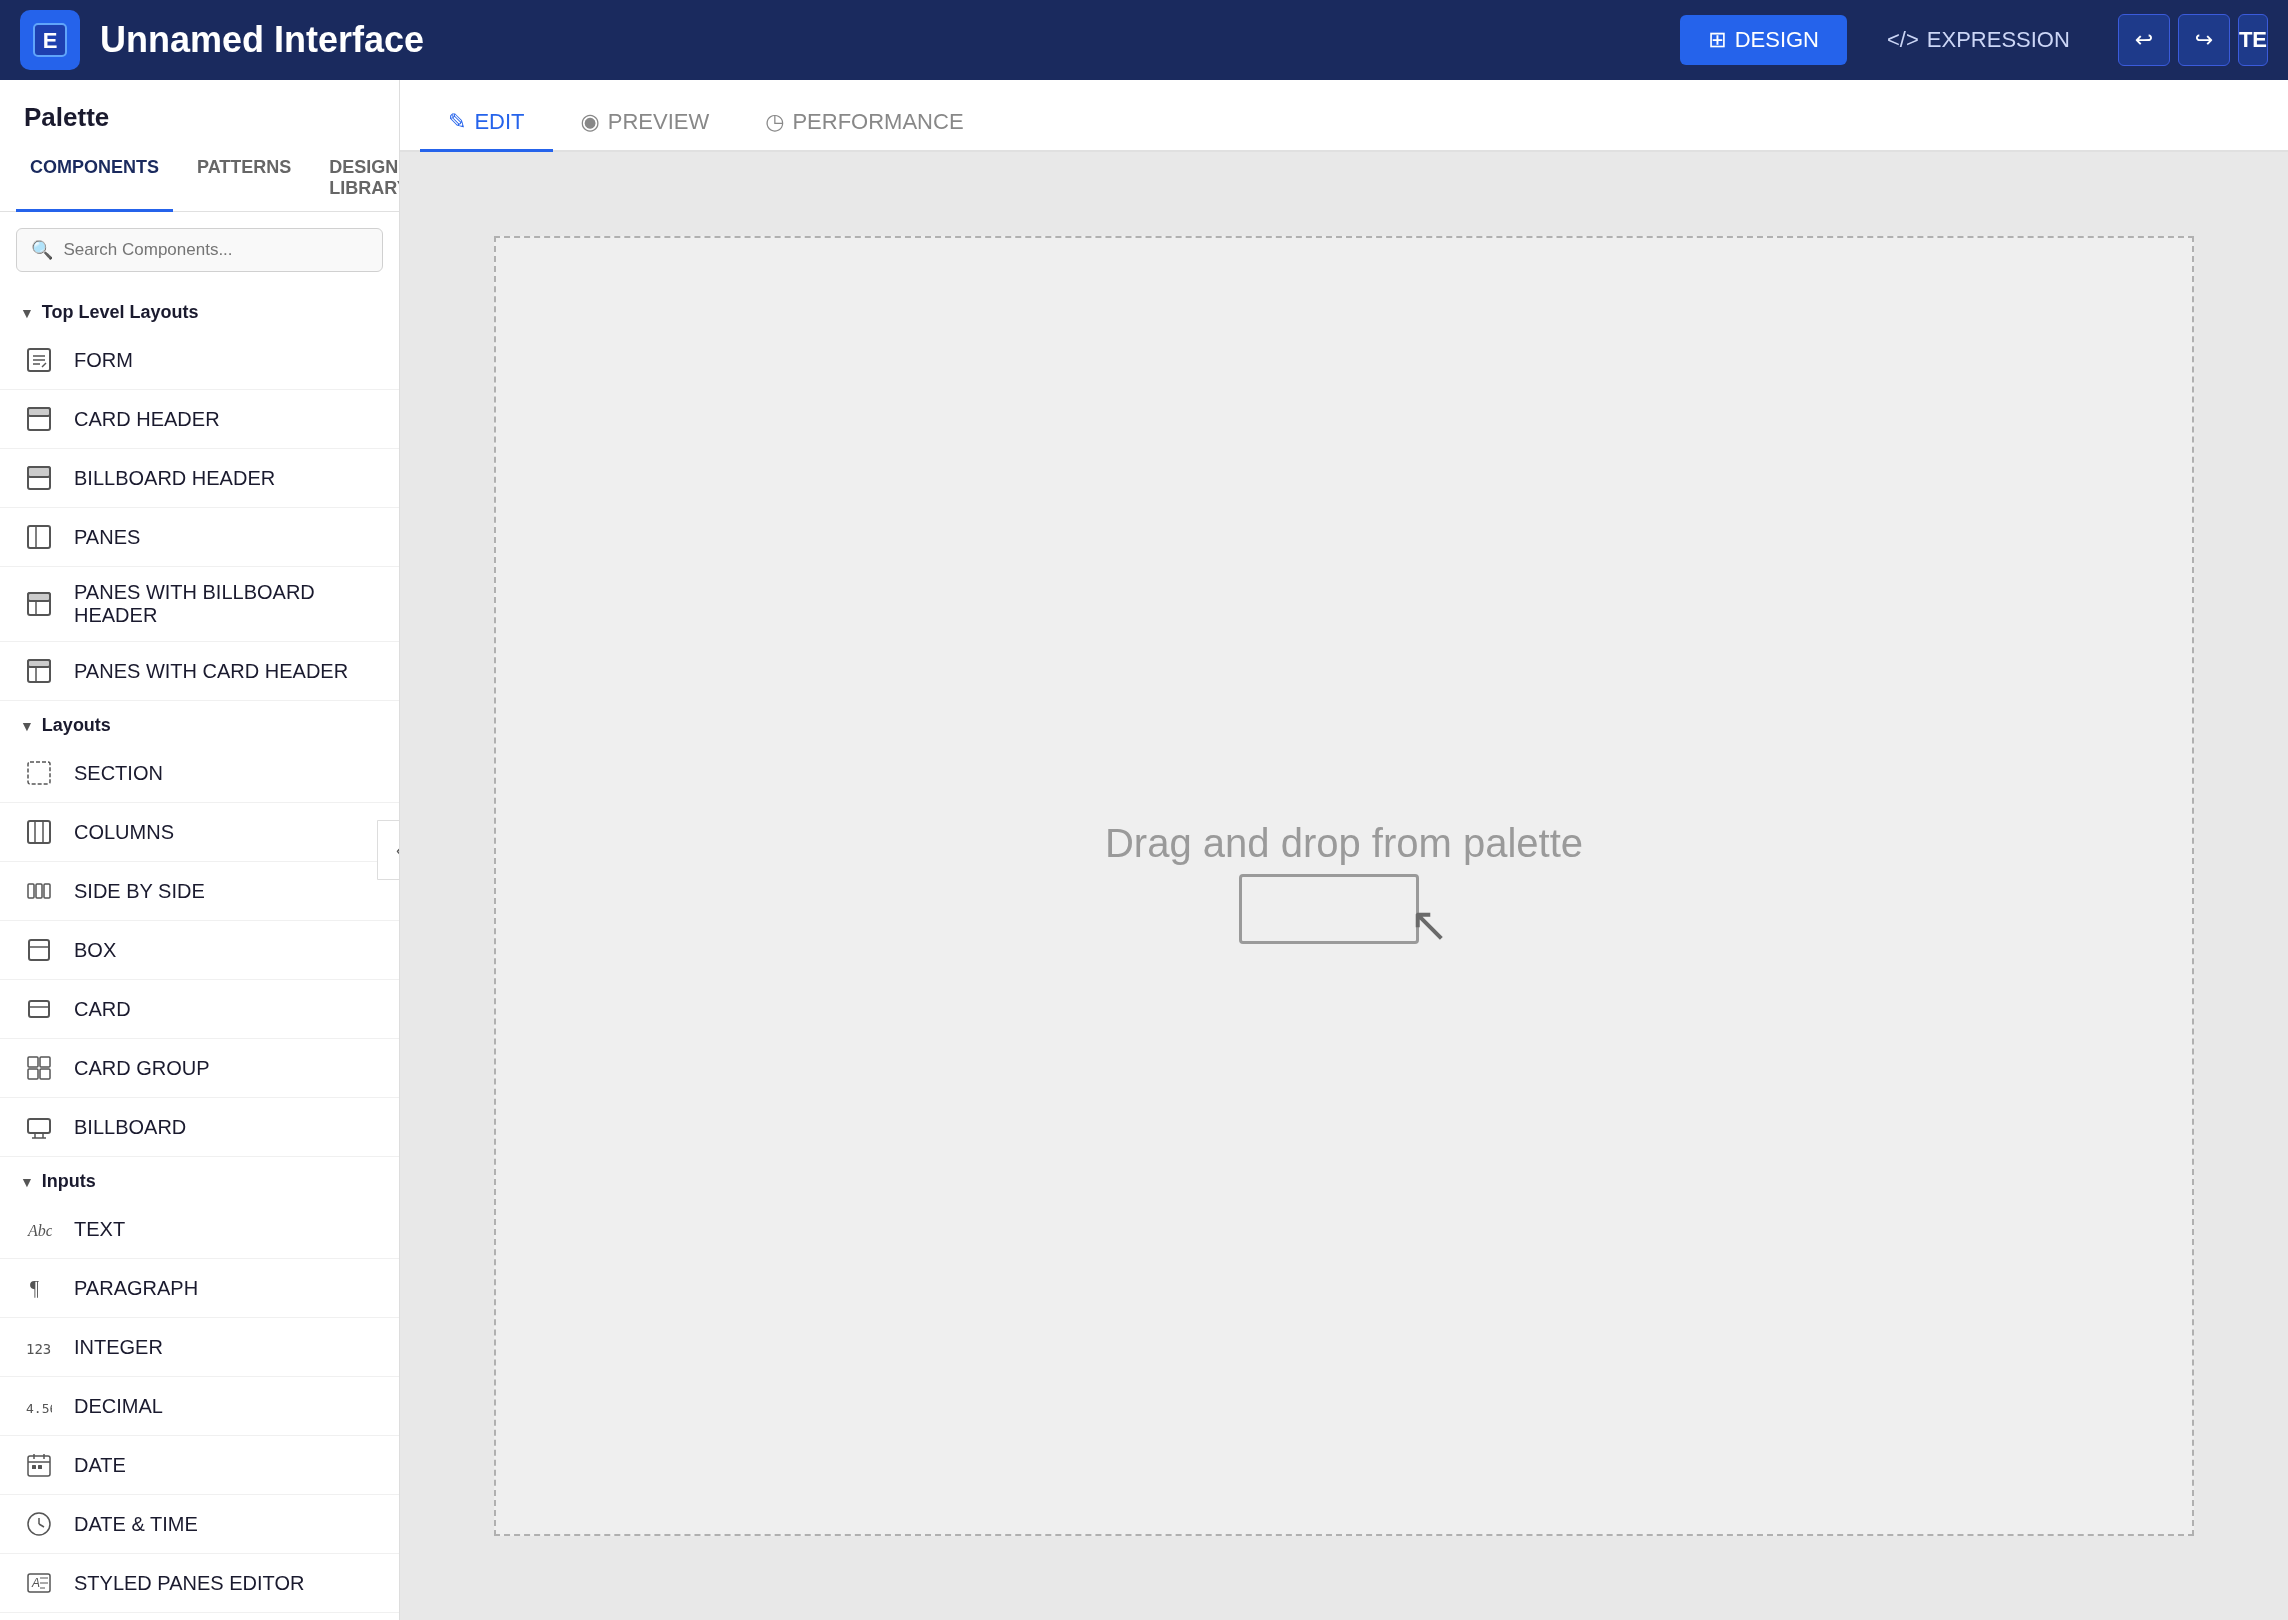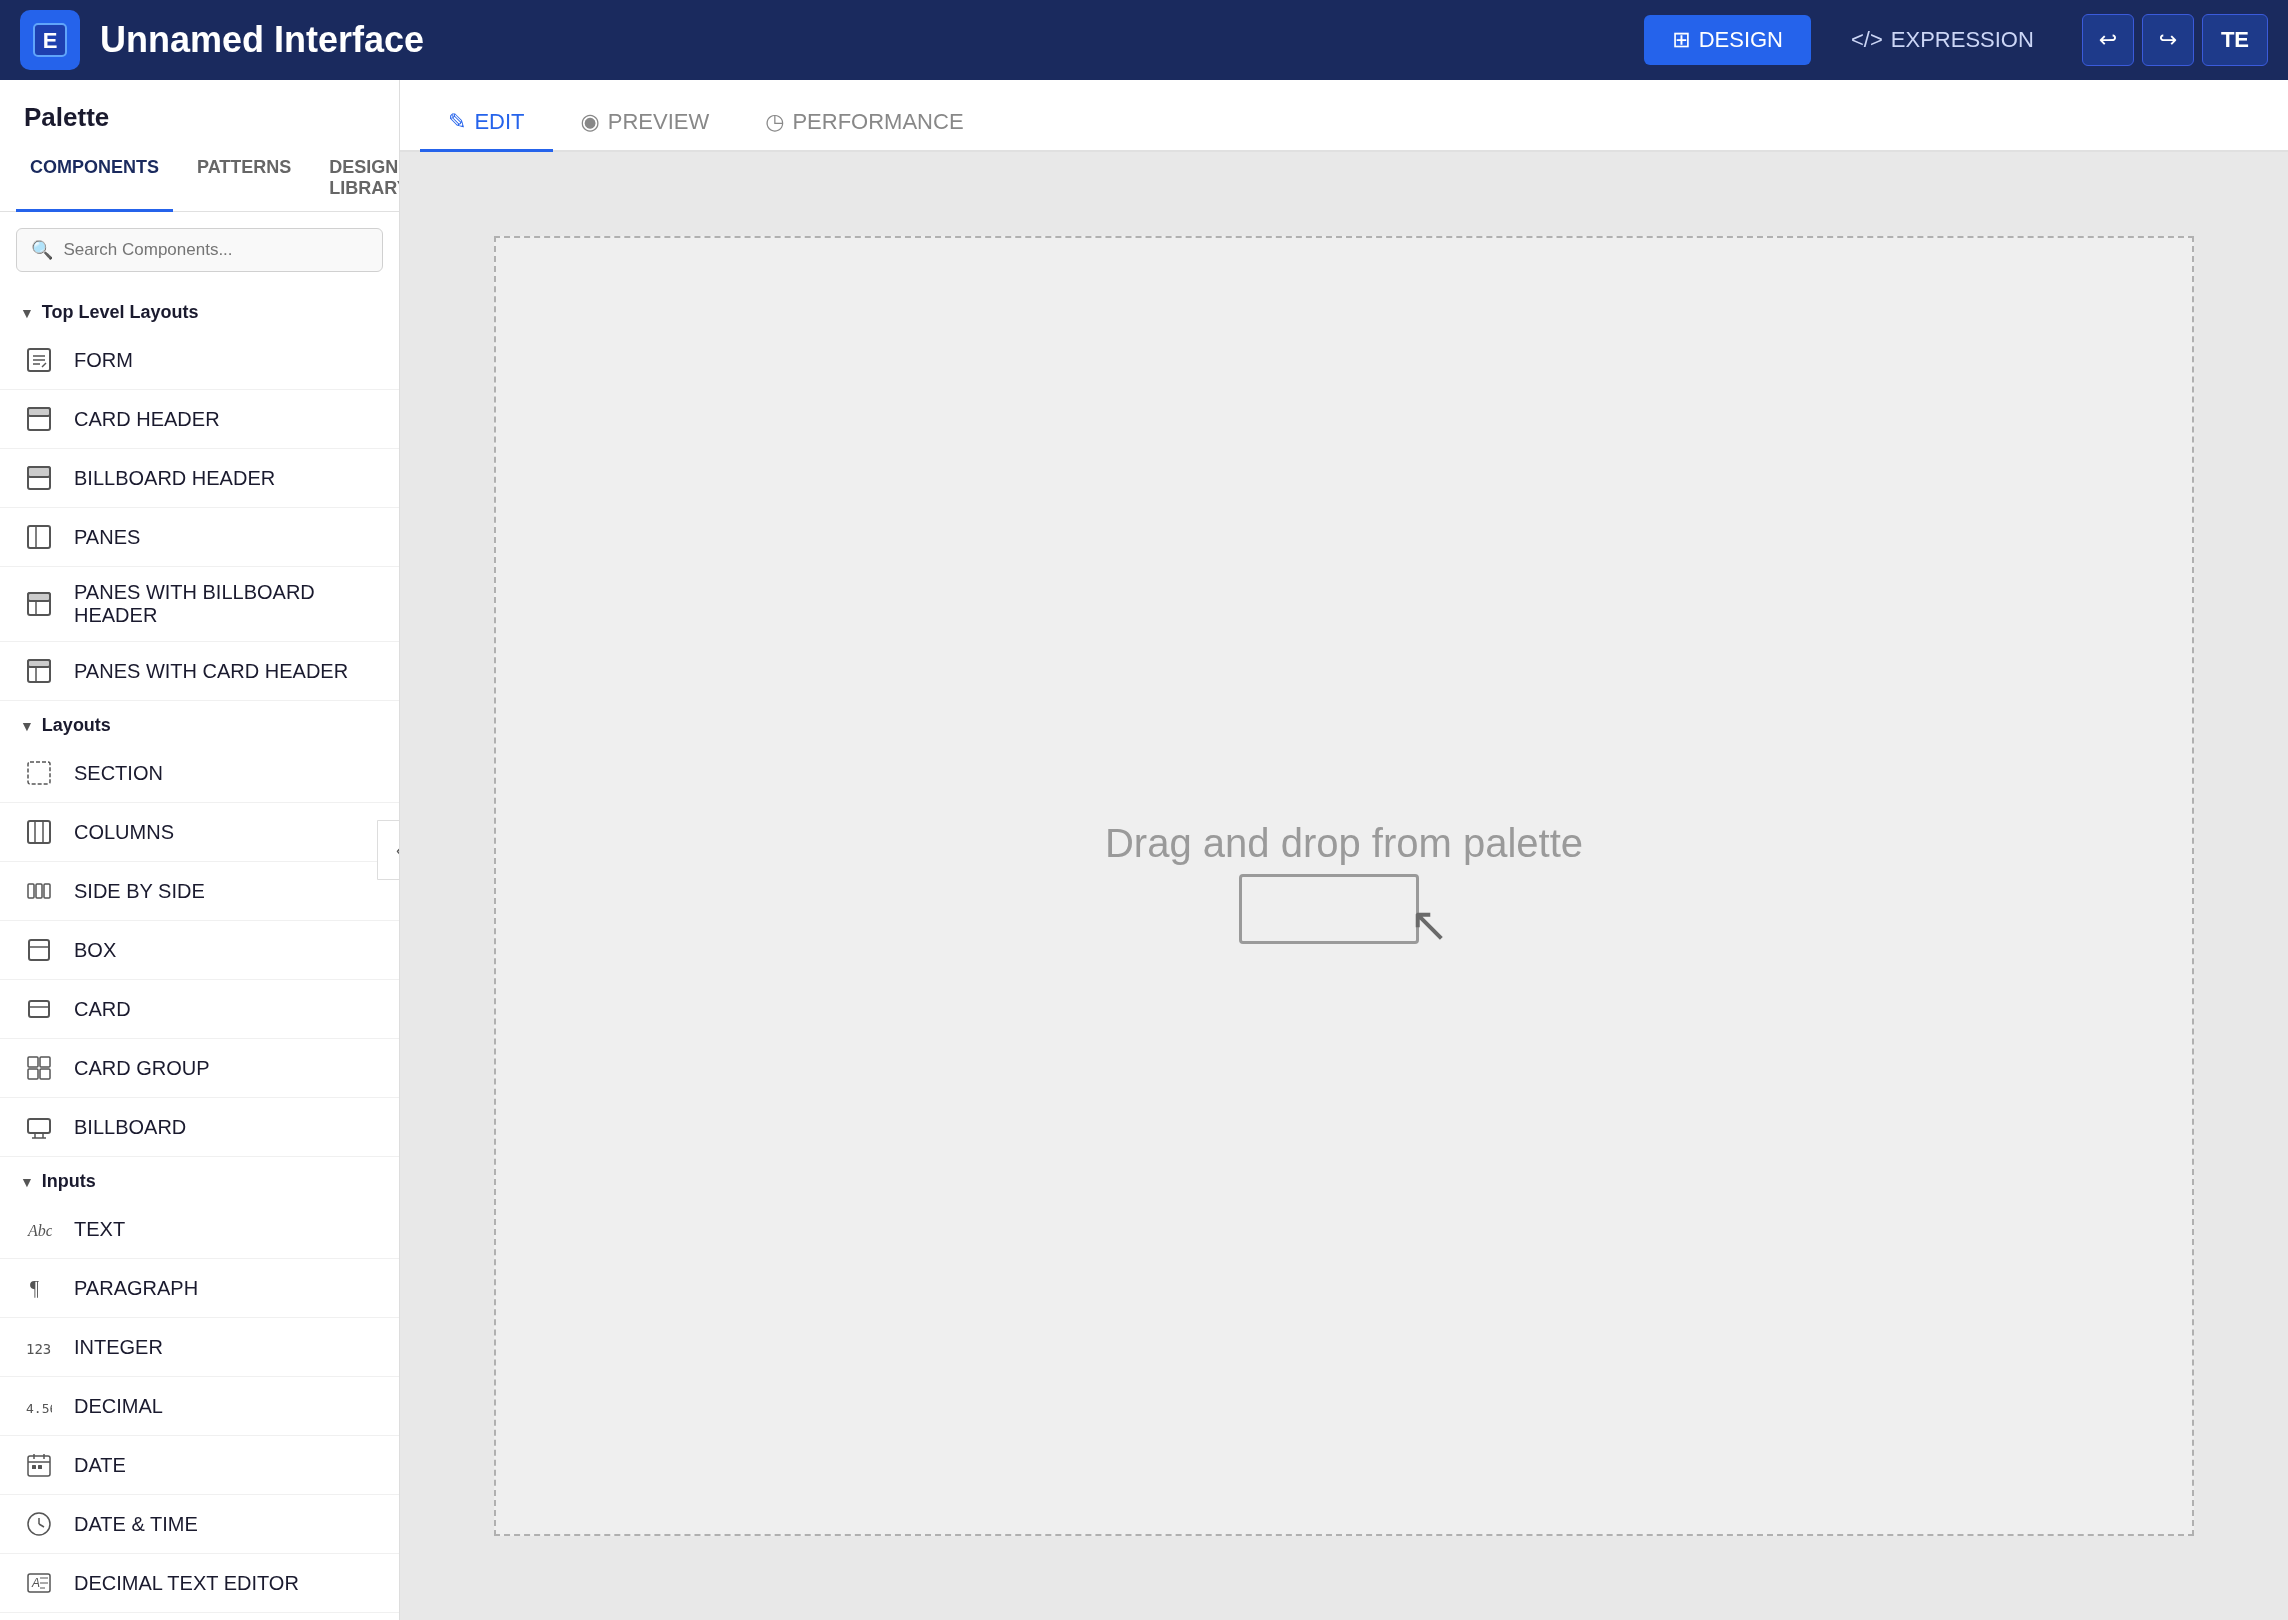--- a/index.html
+++ b/index.html
@@ -61,21 +61,21 @@
       background: #1e3a8a;
       border: 1px solid #3b5bdb;
       border-radius: 6px;
       display: flex; align-items: center; justify-content: center;
       cursor: pointer;
       color: white;
       font-size: 22px;
     }
     .header-action-btn.te-btn {
       width: auto;
-      padding: 0 18px;
+      padding: 0 0;
       font-weight: 700;
       font-size: 22px;
     }
 
     
     .main-layout {
       display: flex;
       height: calc(1620px - 80px);
     }
 
@@ -535,21 +535,21 @@
       <div class="palette-item">
         <div class="palette-item-icon">
           <svg width="26" height="26" viewBox="0 0 26 26" fill="none">
             <rect x="2" y="4" width="22" height="18" rx="2" stroke="#555" stroke-width="1.5" fill="none"></rect>
             <text x="6" y="17" font-size="12" fill="#555" font-style="italic">A</text>
             <line x1="14" y1="8" x2="22" y2="8" stroke="#555" stroke-width="1"></line>
             <line x1="14" y1="13" x2="22" y2="13" stroke="#555" stroke-width="1"></line>
             <line x1="14" y1="18" x2="19" y2="18" stroke="#555" stroke-width="1"></line>
           </svg>
         </div>
-        <span>DECIMAL TEXT EDITOR</span>
+        <span>STYLED PANES EDITOR</span>
       </div>
 
       <div class="palette-item">
         
         
       </div>
 
     </div>
 
     <div class="sidebar-toggle">

